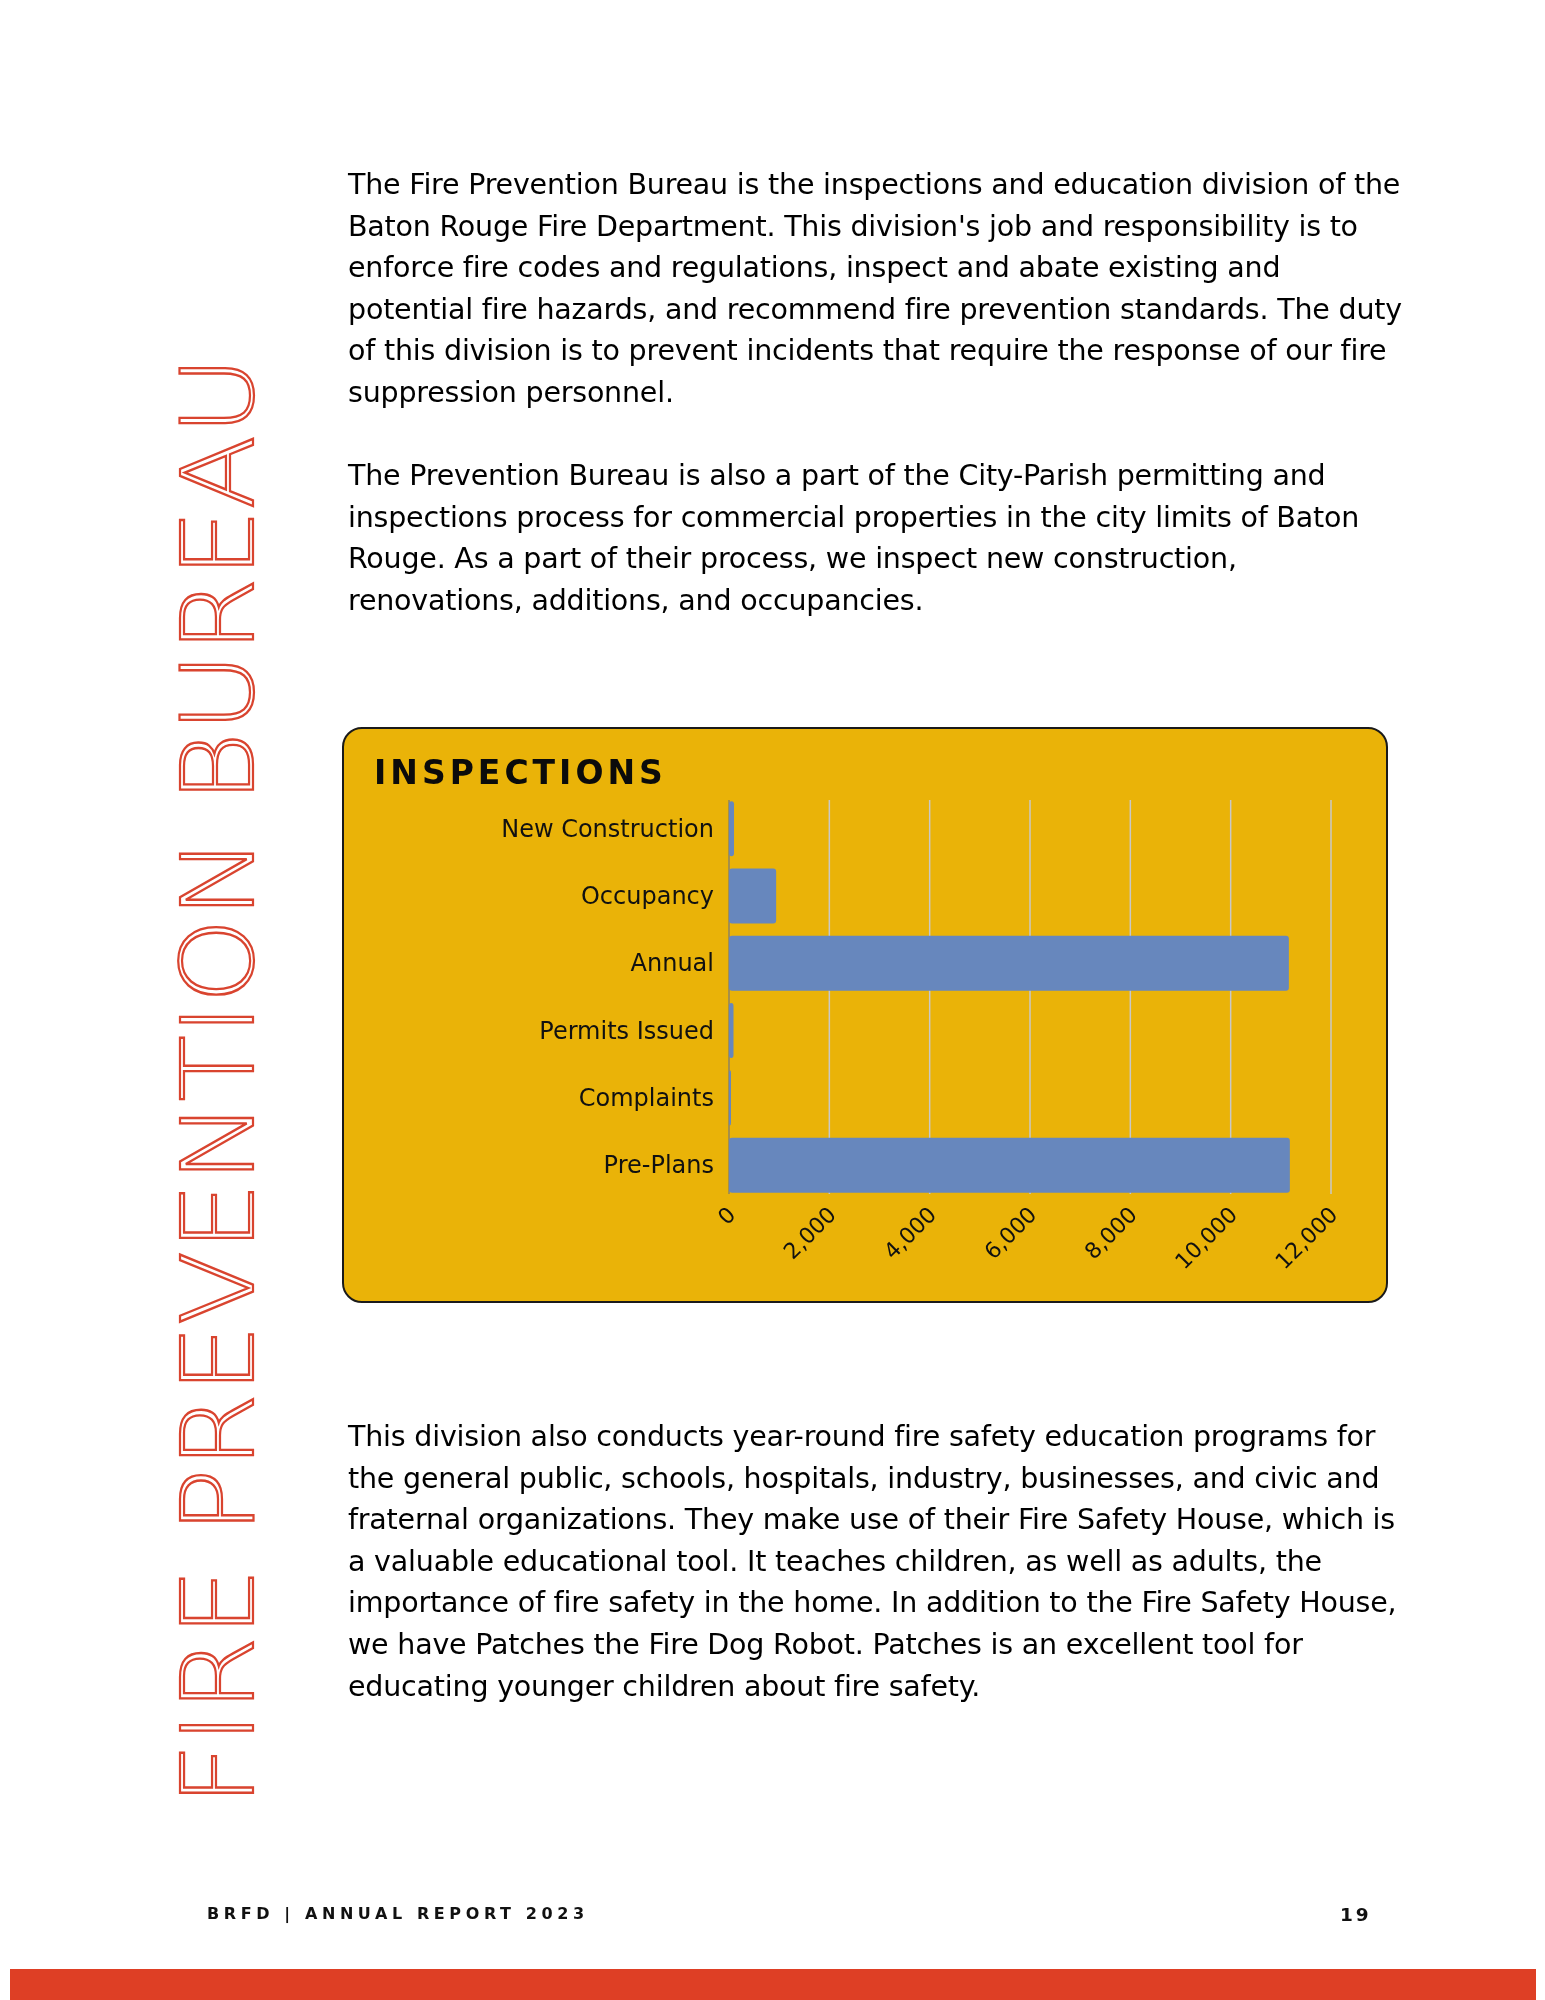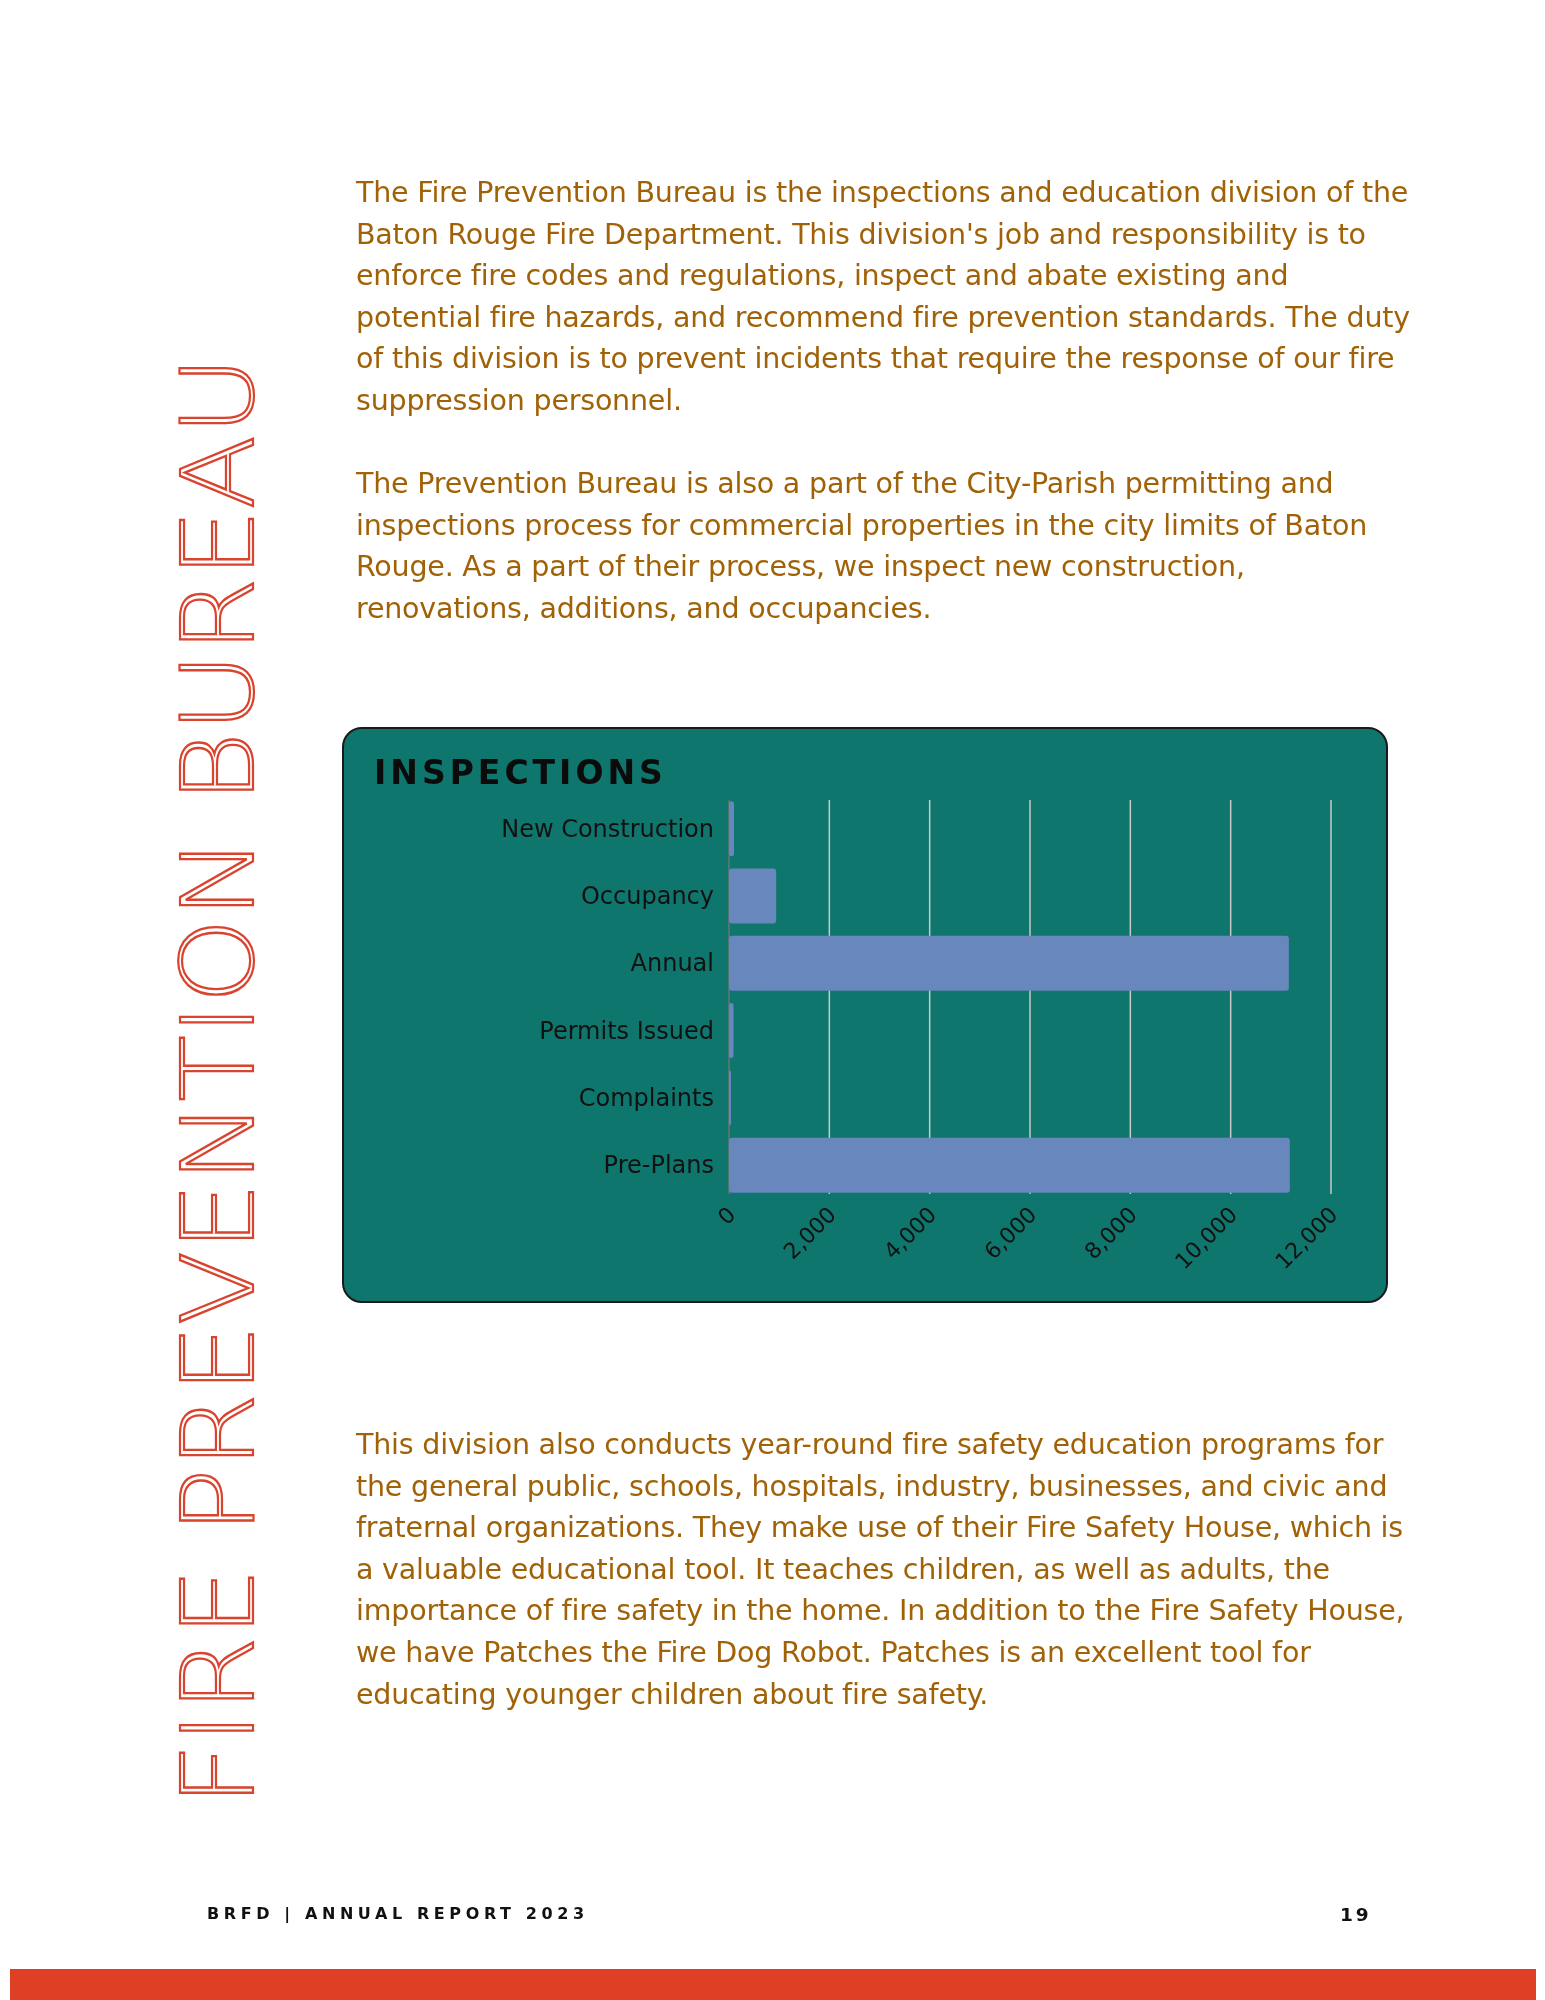--- a/index.html
+++ b/index.html
@@ -20,33 +20,33 @@
     font-weight: 200;
     fill: none;
     stroke: #D9442F;
     stroke-width: 2.2px;
   }
   .para {
     position: absolute;
     left: 340px; width: 1060px;
     font-size: 28.5px; line-height: 41.6px;
     letter-spacing: -0.2px;
-    margin: 16px;
-    color: #a16207;
+    margin: 8px;
+    color: #000000;
   }
   #para1 { top: 156px; }
   #para2 { top: 447px; }
   #para3 { top: 1408px; }
 
   .chart-box {
     position: absolute; left: 342px; top: 727px;
     width: 1046px; height: 576px;
     box-sizing: border-box;
     border: 2px solid #1a1a1a; border-radius: 20px;
-    background: #0f766e;
+    background: #eab308;
   }
   .chart-title {
     position: absolute; left: 30px; top: 24px;
     font-size: 33px; font-weight: bold; letter-spacing: 4px;
     color: #0b0b0b;
   }
   .chart-svg { position: absolute; left: 0; top: 0; width: 1046px; height: 576px; overflow: visible; }
   .cat-label { font-family: "DejaVu Sans", sans-serif; font-size: 24px; fill: #111; }
   .tick-label { font-family: "DejaVu Sans", sans-serif; font-size: 22px; fill: #111; }
 

